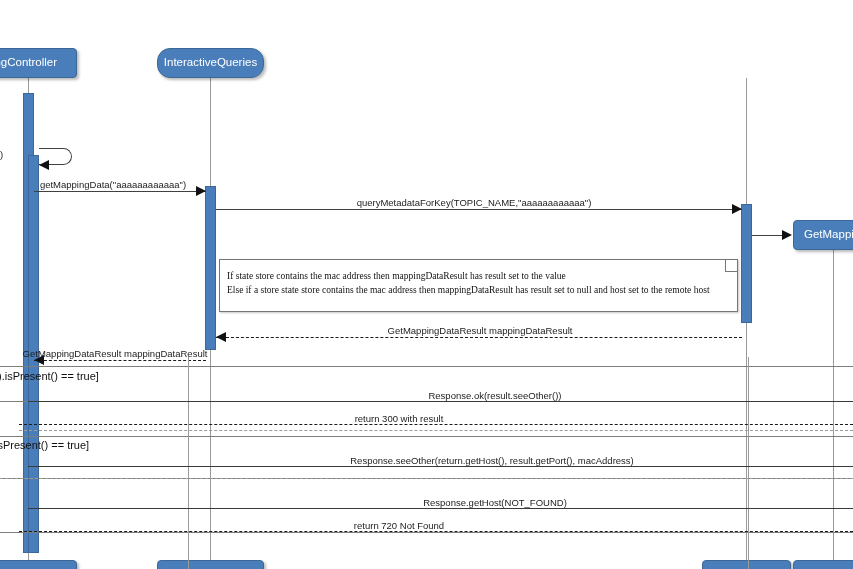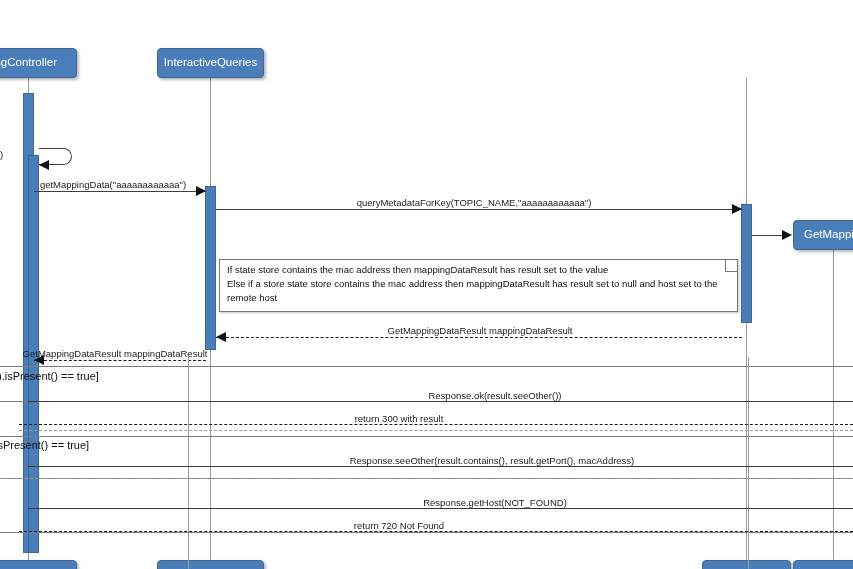--- a/index.html
+++ b/index.html
@@ -107,24 +107,25 @@
     box-sizing: border-box;
   }
 
   
   .note {
     position: absolute;
     background: #ffffff;
     border: 1px solid #767676;
     box-sizing: border-box;
     box-shadow: 1px 1px 2px rgba(0,0,0,0.22);
-    padding: 3px 6px 5px 7px;
+    padding: 10px 6px 5px 7px;
     font-size: 9.5px;
     line-height: 1.45;
     color: #111111;
+    font-family: Liberation Serif, serif;
   }
   .note .dogear {
     position: absolute;
     top: 0;
     right: 0;
     width: 11px;
     height: 11px;
     background: linear-gradient(225deg, #ffffff 50%, transparent 50%);
     border-left: 1px solid #767676;
     border-bottom: 1px solid #767676;
@@ -157,21 +158,21 @@
 
   <div class="lifeline-line" style="left:28px; top:78px; height:491px;"></div>
   <div class="lifeline-line" style="left:210px; top:78px; height:491px;"></div>
   <div class="lifeline-line" style="left:746px; top:78px; height:491px;"></div>
   <div class="lifeline-line" style="left:833px; top:250px; height:319px;"></div>
 
   <div class="participant" style="left:-28px; top:48px; width:105px; height:30px;">
     <span>ingController</span>
   </div>
 
-  <div class="participant" style="left:157px; top:48px; width:107px; height:30px;">
+  <div class="participant" style="left:157px; top:48px; width:107px; height:30px;border-radius:13px;">
     <span>InteractiveQueries</span>
   </div>
 
 
   <div class="participant" style="left:793px; top:220px; width:90px; height:30px; justify-content:flex-start; padding-left:10px;">
     <span>GetMappin</span>
   </div>
 
   <div class="participant" style="left:-28px; top:560px; width:105px; height:30px;">
     
@@ -238,21 +239,21 @@
 
   <div class="msg-line solid-thick" style="left:28px; top:401px; width:825px;"></div>
   <div class="msg-label center" style="left:495px; top:391px;">Response.ok(result.seeOther())</div>
 
   <div class="msg-line dashed" style="left:19px; top:424px; width:834px;"></div>
   <div class="msg-label center" style="left:399px; top:414px;">return 300 with result</div>
 
   <div class="msg-line dashed-light" style="left:19px; top:430px; width:834px;"></div>
 
   <div class="msg-line solid-thick" style="left:28px; top:466px; width:825px;"></div>
-  <div class="msg-label center" style="left:492px; top:456px;">Response.seeOther(result.contains(), result.getPort(), macAddress)</div>
+  <div class="msg-label center" style="left:492px; top:456px;">Response.seeOther(return.getHost(), result.getPort(), macAddress)</div>
 
   <div class="msg-line dashed-light" style="left:0px; top:478px; width:853px;"></div>
 
   <div class="msg-line solid-thick" style="left:28px; top:508px; width:825px;"></div>
   <div class="msg-label center" style="left:495px; top:498px;">Response.getHost(NOT_FOUND)</div>
 
   <div class="msg-line dashed" style="left:19px; top:531px; width:834px;"></div>
   <div class="msg-label center" style="left:399px; top:521px;">return 720 Not Found</div>
 
 </div>

